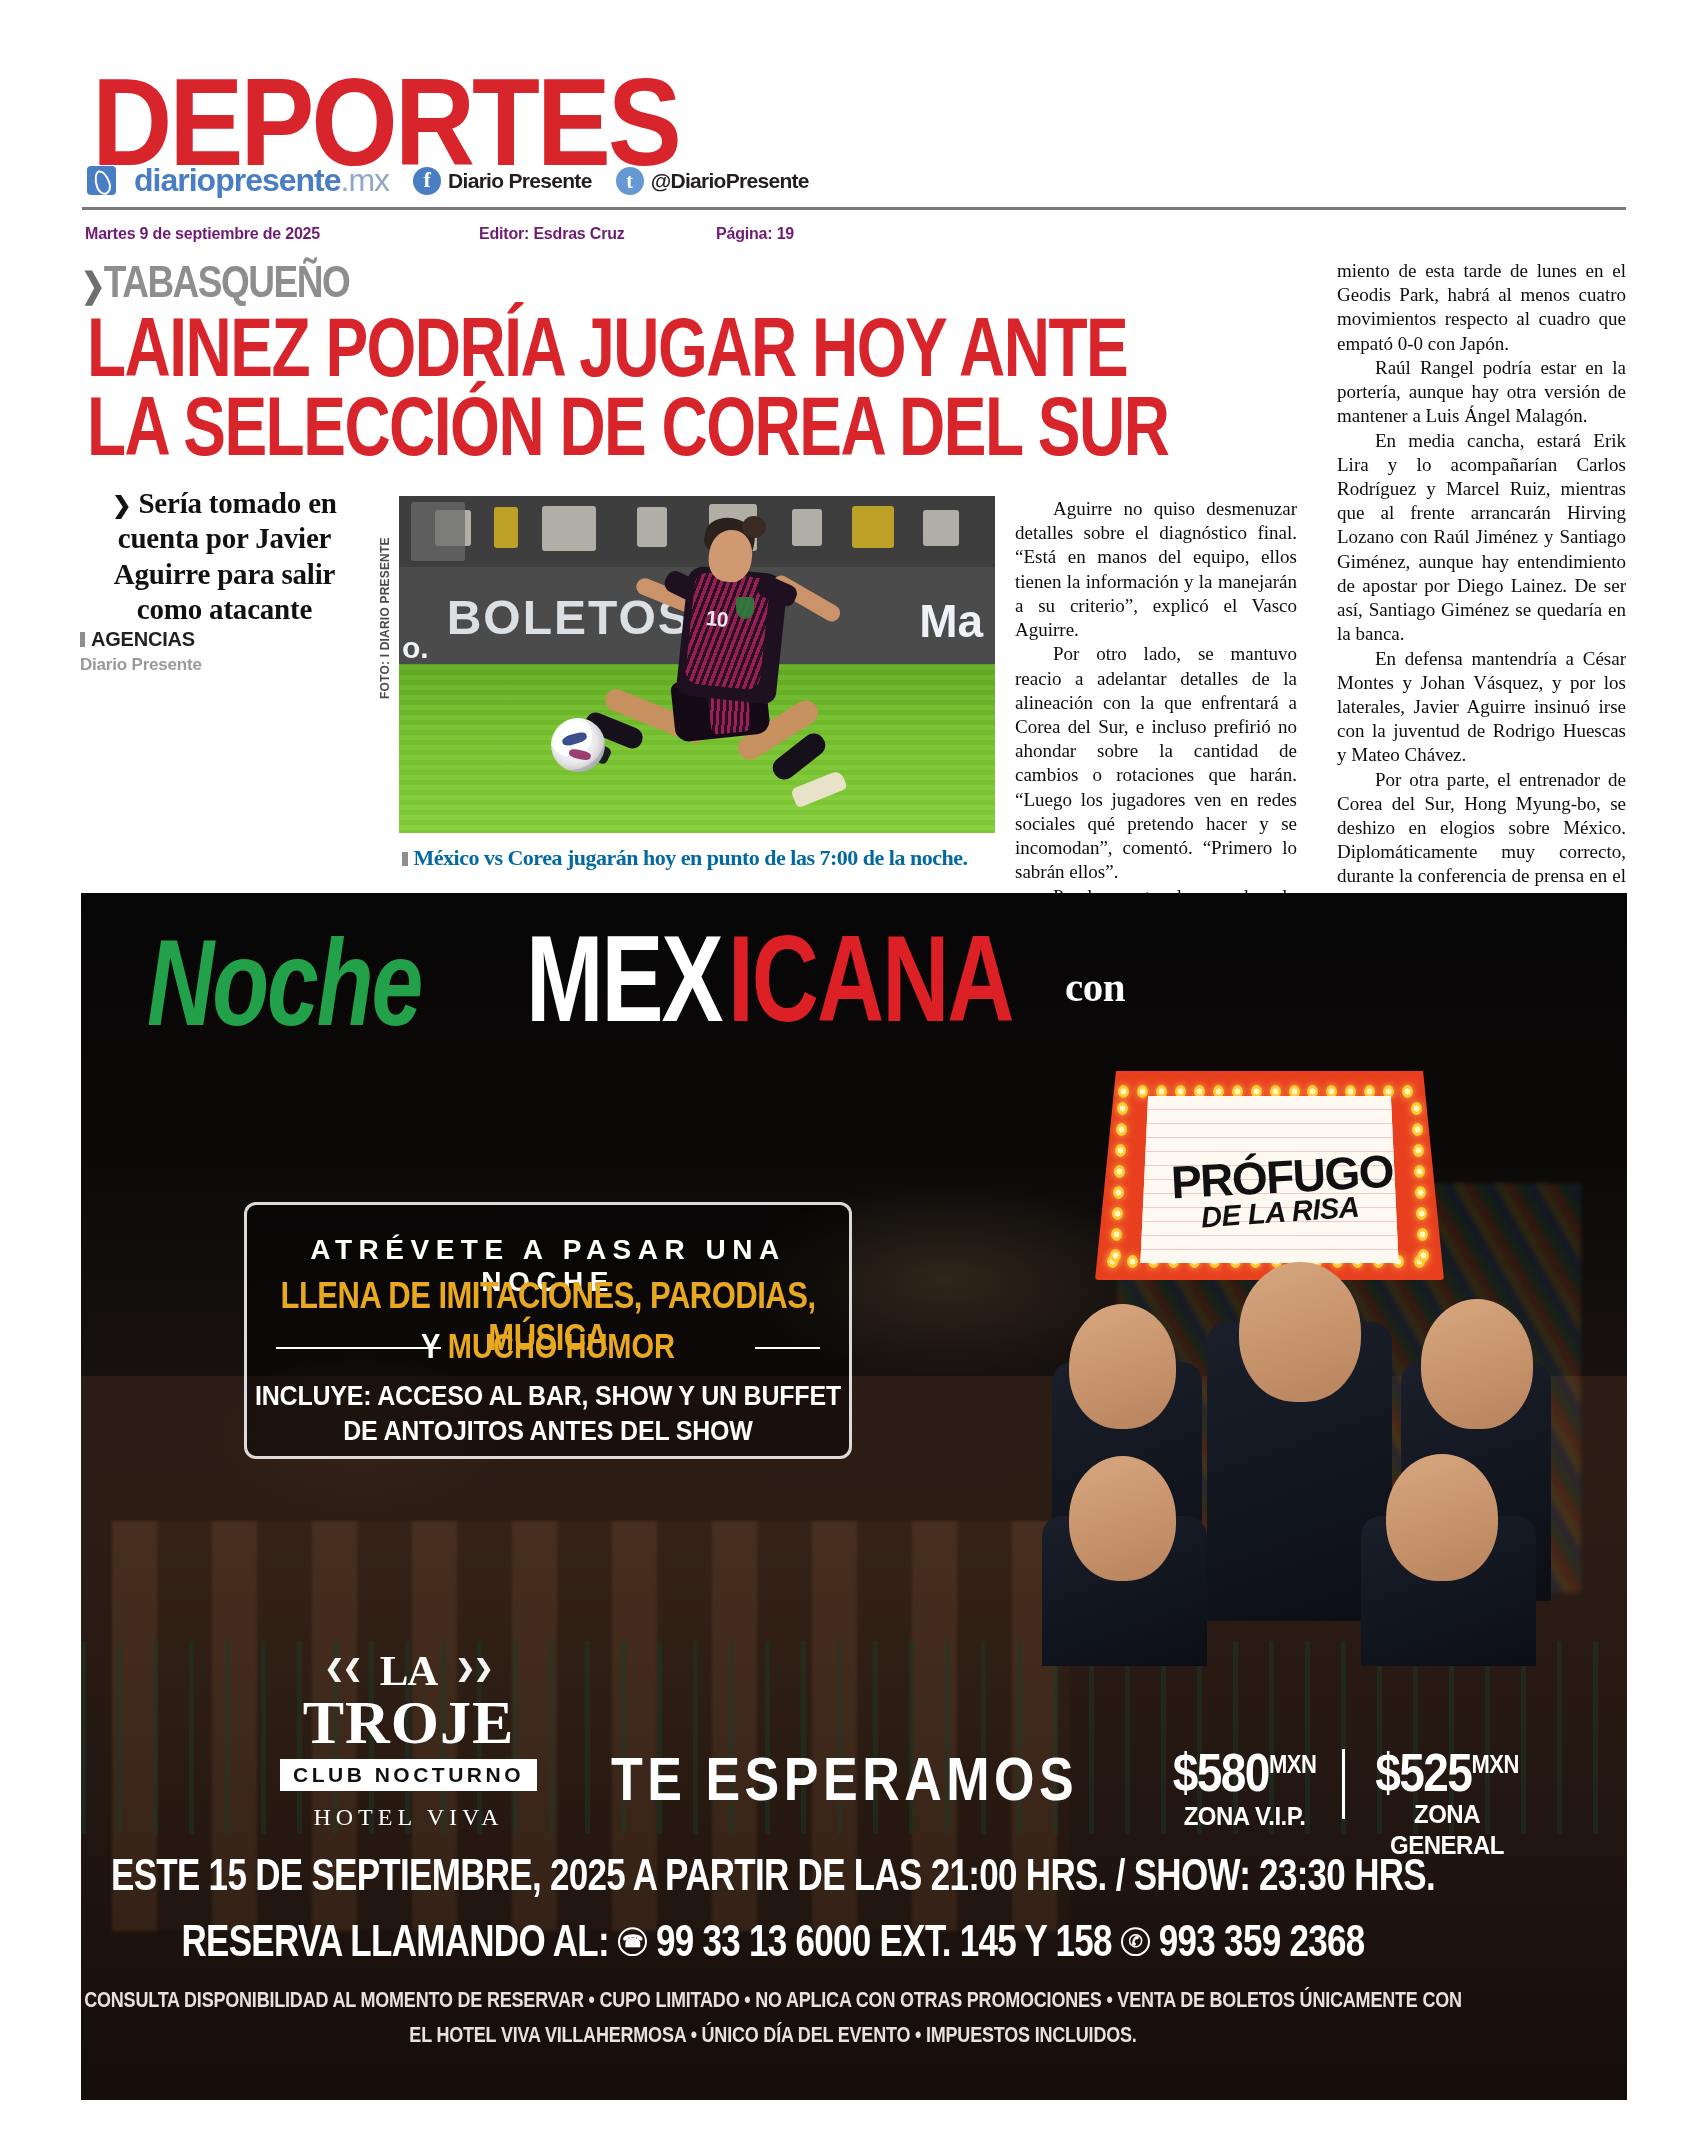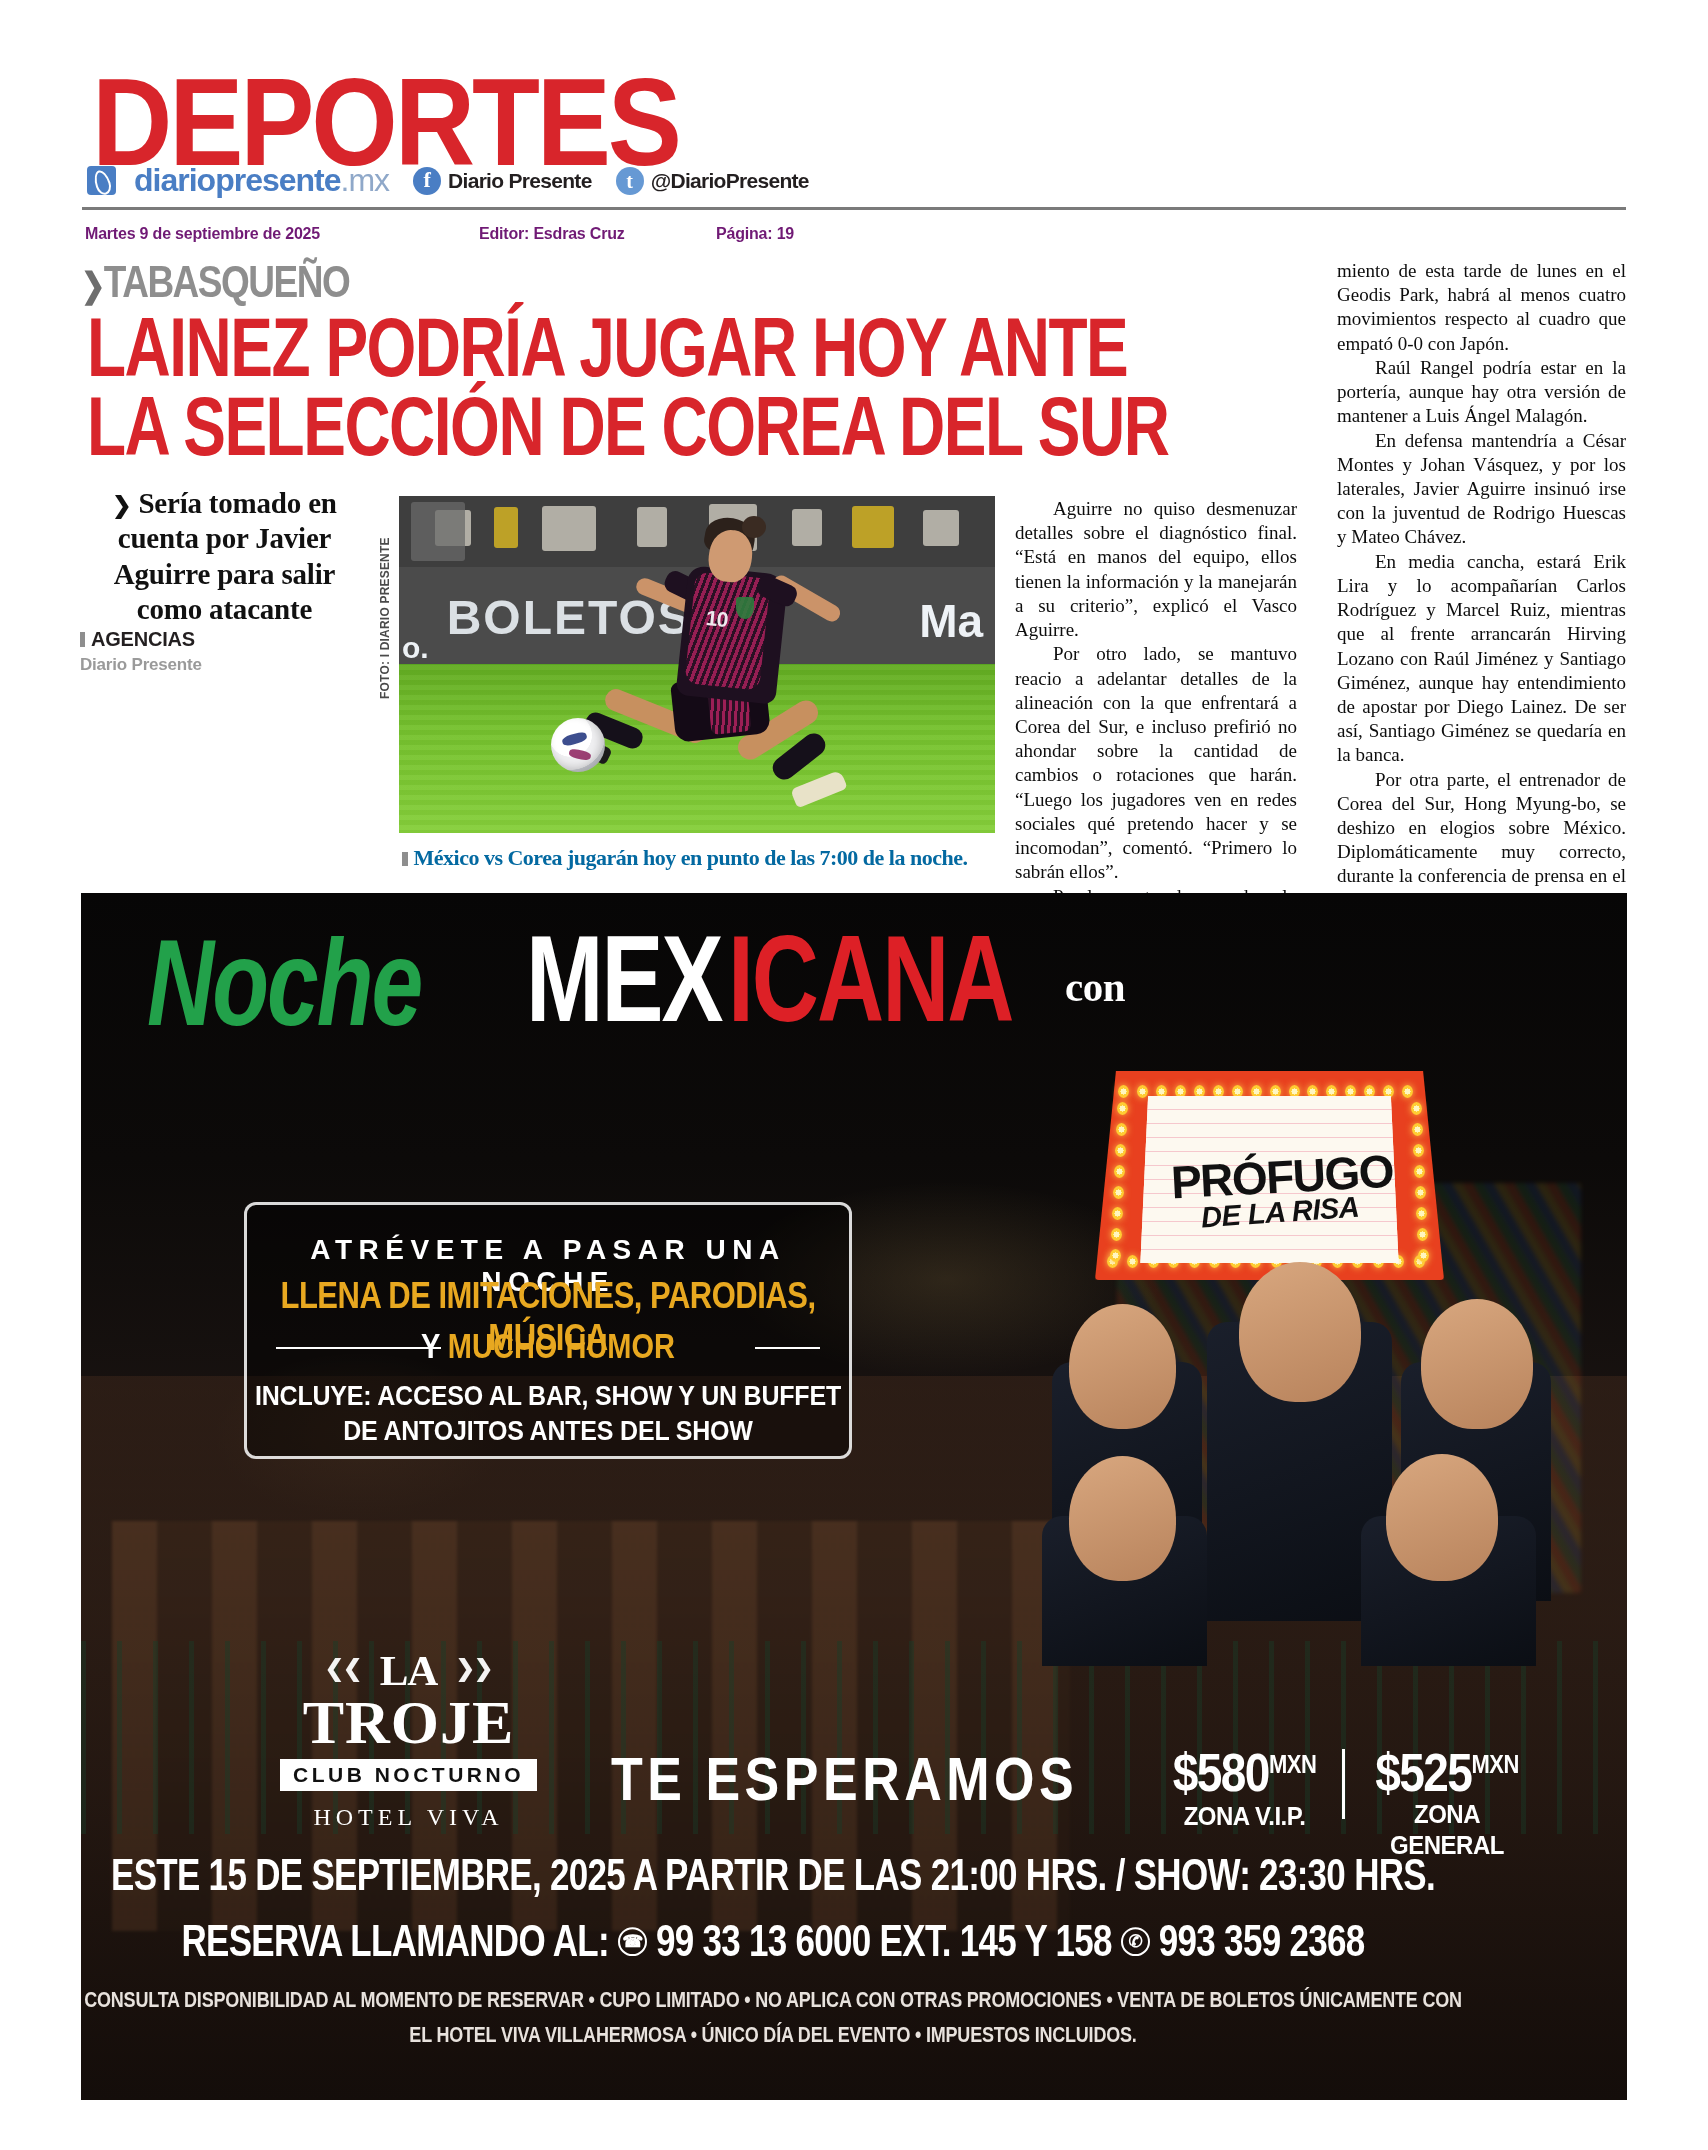--- a/index.html
+++ b/index.html
@@ -334,22 +334,22 @@
         <p>Aguirre no quiso desmenuzar detalles sobre el diagnóstico final. “Está en manos del equipo, ellos tienen la información y la manejarán a su criterio”, explicó el Vasco Aguirre.</p>
         <p>Por otro lado, se mantuvo reacio a adelantar detalles de la alineación con la que enfrentará a Corea del Sur, e incluso prefirió no ahondar sobre la cantidad de cambios o rotaciones que harán. “Luego los jugadores ven en redes sociales qué pretendo hacer y se incomodan”, comentó. “Primero lo sabrán ellos”.</p>
         <p>Por lo pronto, de acuerdo a lo que pudo escurrirse en el entrena-</p>
       </div>
     </div>
 
     <div class="col-right">
       <div class="body-text" style="margin-top:0">
         <p style="text-indent:0">miento de esta tarde de lunes en el Geodis Park, habrá al menos cuatro movimientos respecto al cuadro que empató 0-0 con Japón.</p>
         <p>Raúl Rangel podría estar en la portería, aunque hay otra versión de mantener a Luis Ángel Malagón.</p>
+        <p>En media cancha, estará Erik Lira y lo acompañarían Carlos Rodríguez y Marcel Ruiz, mientras que al frente arrancarán Hirving Lozano con Raúl Jiménez y Santiago Giménez, aunque hay entendimiento de apostar por Diego Lainez. De ser así, Santiago Giménez se quedaría en la banca.</p>
         <p>En defensa mantendría a César Montes y Johan Vásquez, y por los laterales, Javier Aguirre insinuó irse con la juventud de Rodrigo Huescas y Mateo Chávez.</p>
-        <p>En media cancha, estará Erik Lira y lo acompañarían Carlos Rodríguez y Marcel Ruiz, mientras que al frente arrancarán Hirving Lozano con Raúl Jiménez y Santiago Giménez, aunque hay entendimiento de apostar por Diego Lainez. De ser así, Santiago Giménez se quedaría en la banca.</p>
         <p>Por otra parte, el entrenador de Corea del Sur, Hong Myung-bo, se deshizo en elogios sobre México. Diplomáticamente muy correcto, durante la conferencia de prensa en el Geodis Park, previa al entrenamiento para reconocer la cancha.</p>
       </div>
     </div>
   </div>
 
   <div class="photo-wrap">
     <div class="photo">
       <div class="ph-board">
         <span class="blur" style="left:6%;top:20%;width:6%;height:50%"></span>
         <span class="blur" style="left:16%;top:16%;width:4%;height:58%;background:#e8c320"></span>

